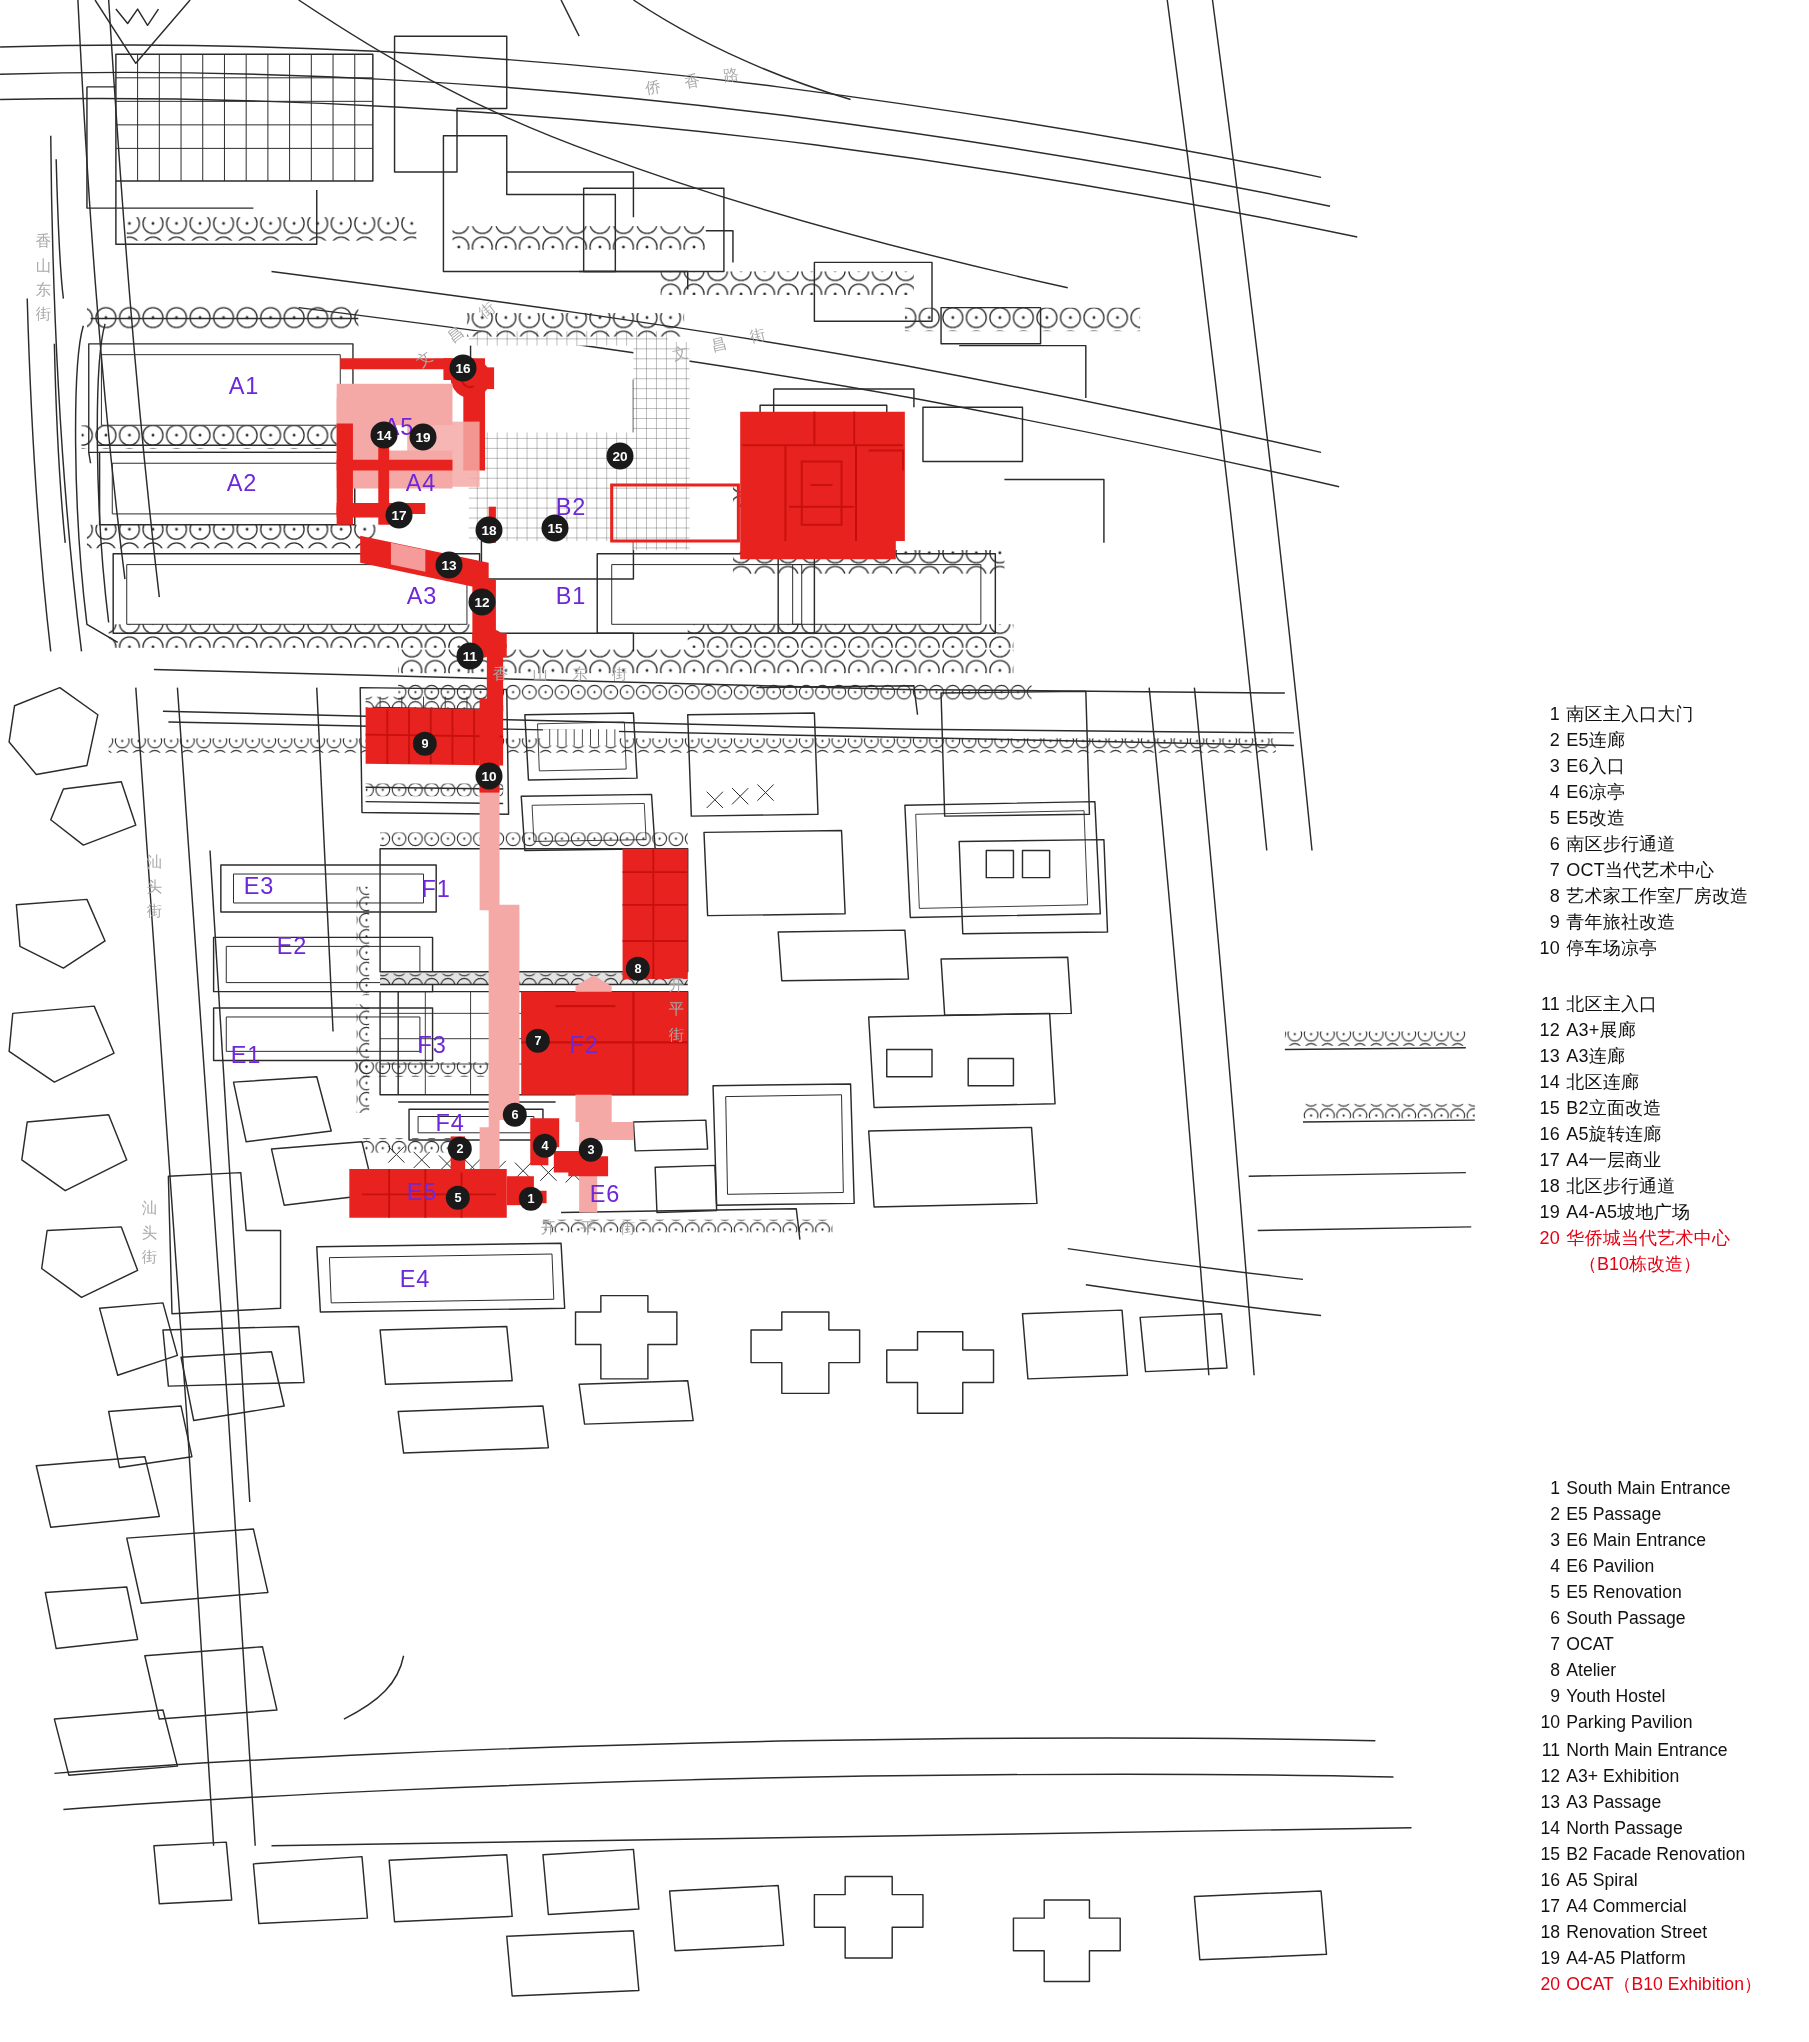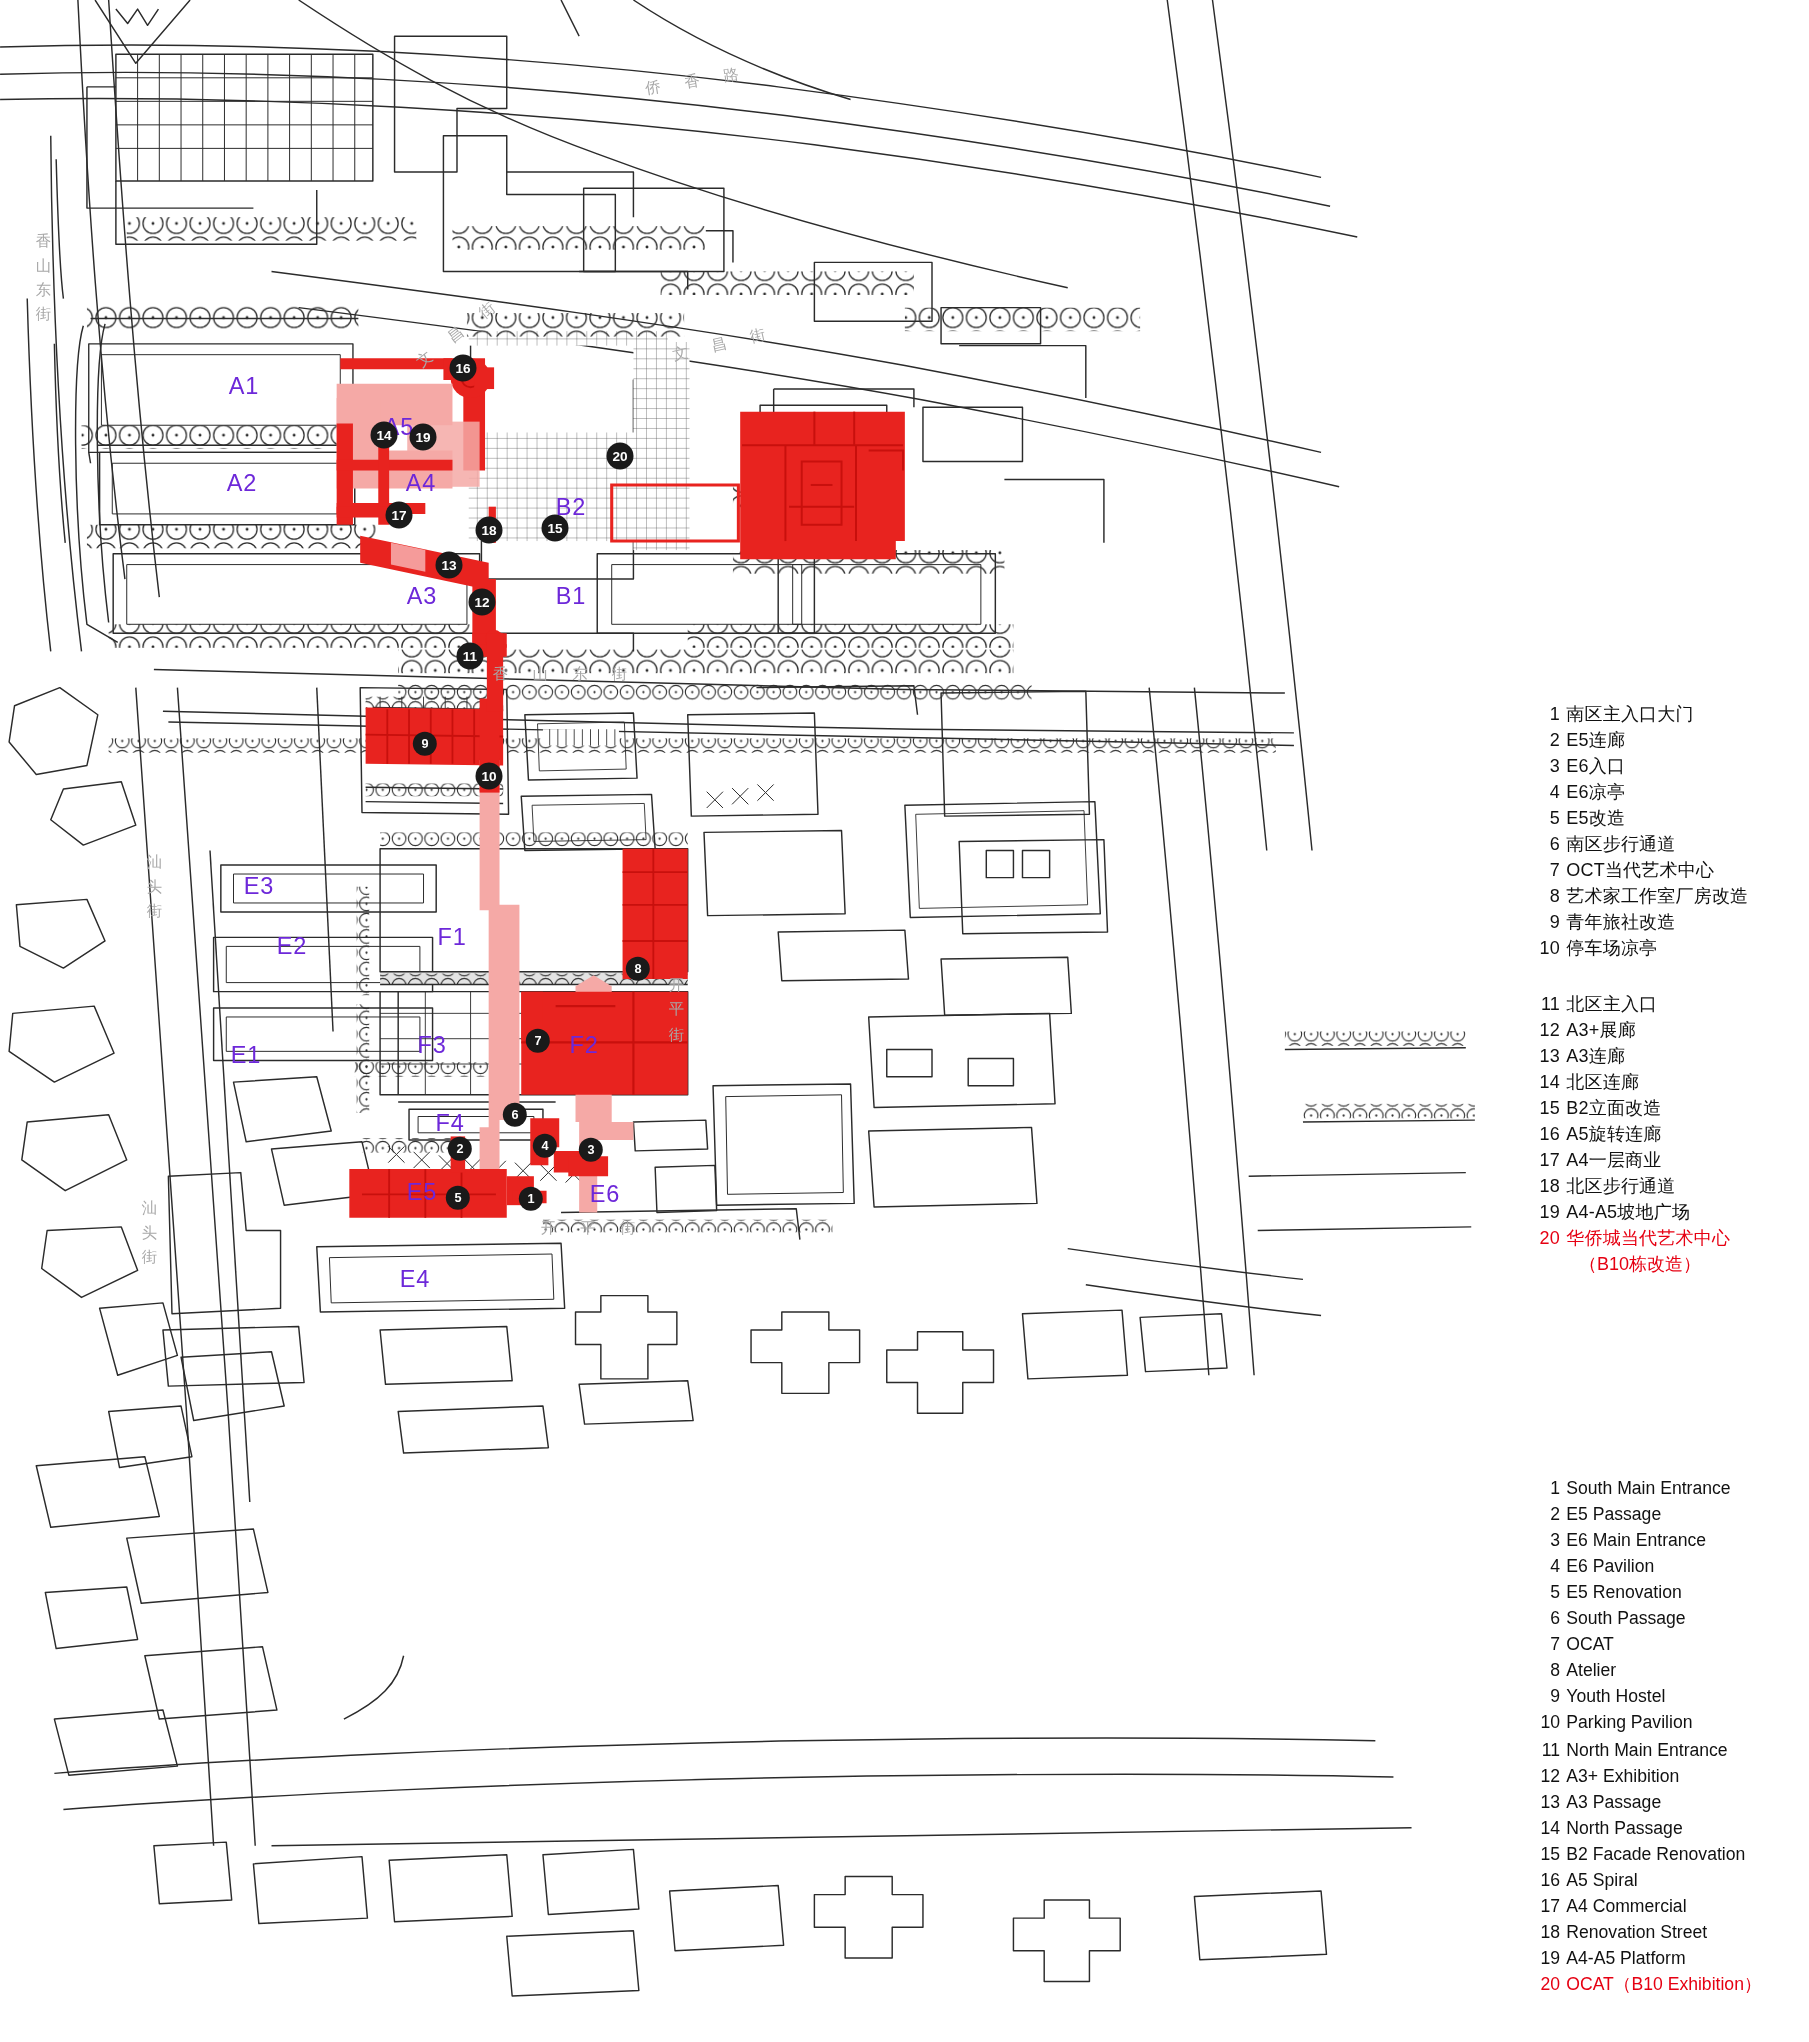--- a/index.html
+++ b/index.html
@@ -467,21 +467,21 @@
         <div class="blk-label" style="left: 399px; top: 379px; margin-top: 48px;">A5</div>
         <div class="blk-label" style="left: 571px; top: 596px;">B1</div>
         <div class="blk-label" style="left: 571px; top: 507px;">B2</div>
         <div class="blk-label big" style="left: 579px; top: 414px;">B10</div>
         <div class="blk-label" style="left: 246px; top: 1055px;">E1</div>
         <div class="blk-label" style="left: 252px; top: 946px; margin-left: 40px;">E2</div>
         <div class="blk-label" style="left: 259px; top: 886px;">E3</div>
         <div class="blk-label" style="left: 415px; top: 1279px;">E4</div>
         <div class="blk-label" style="left: 422px; top: 1192px;">E5</div>
         <div class="blk-label" style="left: 605px; top: 1194px;">E6</div>
-        <div class="blk-label" style="left: 436px; top: 937px; margin-left: 16px;">F1</div>
+        <div class="blk-label" style="left: 436px; top: 889px;">F1</div>
         <div class="blk-label" style="left: 584px; top: 1045px;">F2</div>
         <div class="blk-label" style="left: 432px; top: 1045px;">F3</div>
         <div class="blk-label" style="left: 450px; top: 1123px;">F4</div>
       </div>
     <div id="street-labels">
         <div class="street-label" style="left: 697px; top: 81px; transform: translate(-50%, -50%) rotate(-9deg);">侨 香 路</div>
         <div class="street-label vert" style="left: 43px; top: 262px; transform: translate(-50%, -50%) rotate(0deg);">香 山 东 街</div>
         <div class="street-label" style="left: 460px; top: 332px; transform: translate(-50%, -50%) rotate(-38deg);">文 昌 街</div>
         <div class="street-label" style="left: 724px; top: 344px; transform: translate(-50%, -50%) rotate(-13deg);">文 昌 街</div>
         <div class="street-label" style="left: 565px; top: 674px; transform: translate(-50%, -50%) rotate(0deg);">香 山 东 街</div>

